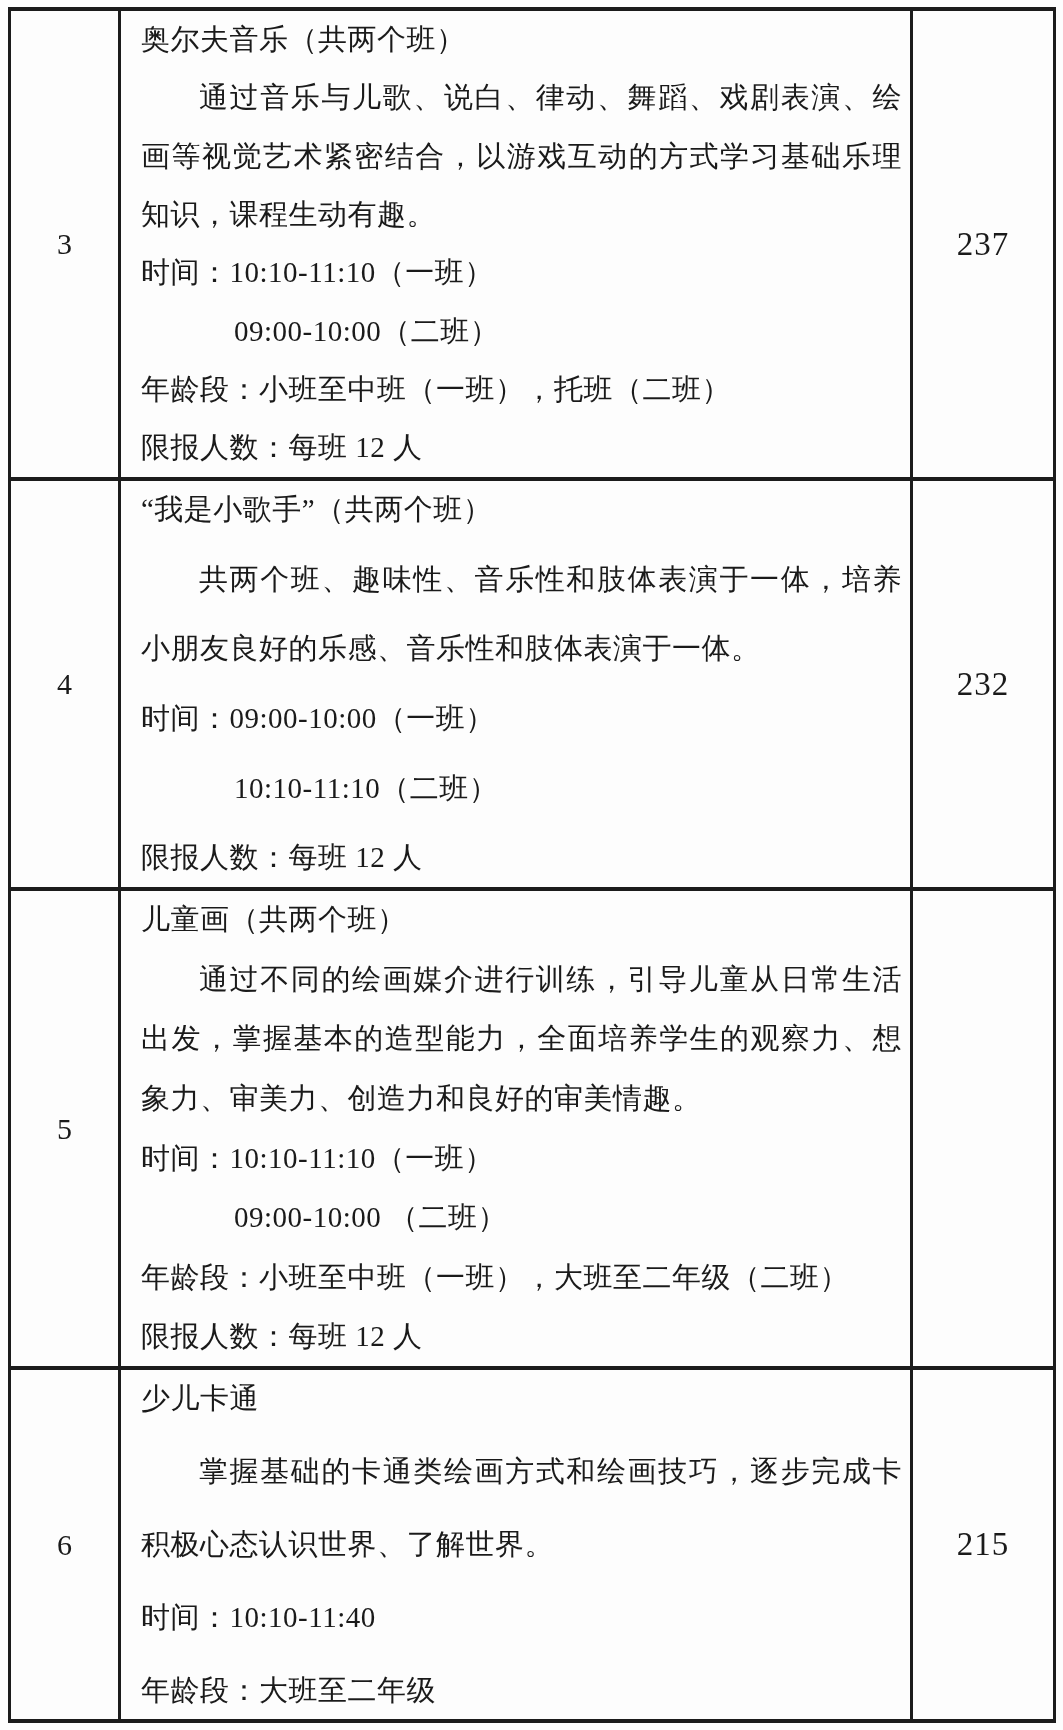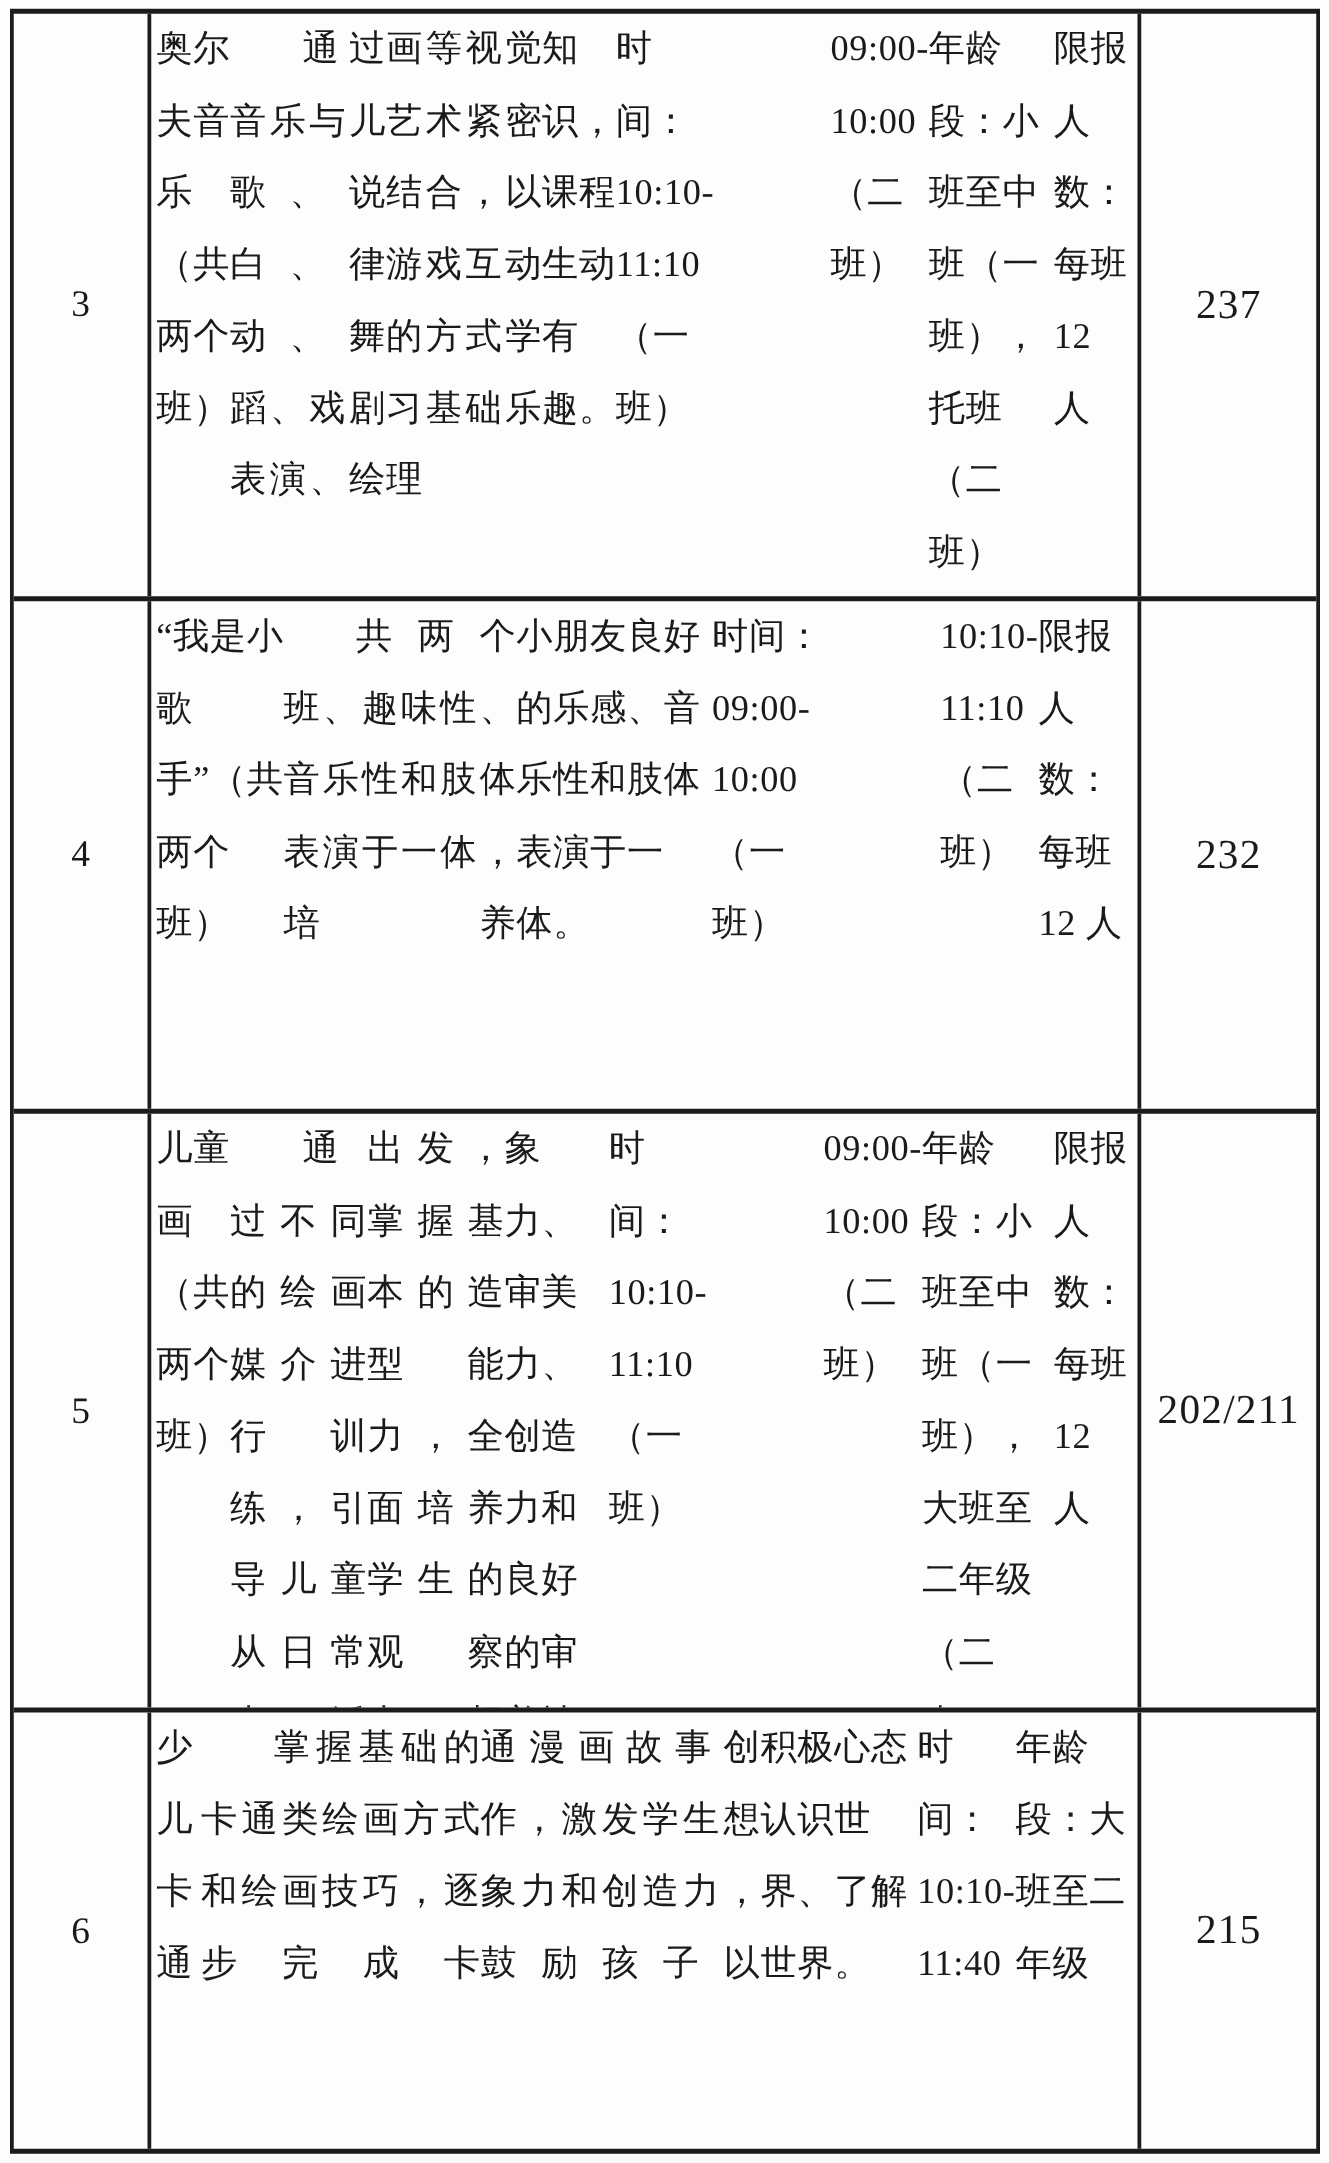--- a/index.html
+++ b/index.html
@@ -28,22 +28,22 @@
   .cell{box-sizing:border-box;}
   .num{
     width:110px;
     border-right:3px solid #1c1c1c;
     display:flex;align-items:center;justify-content:center;
     font-size:30px;
   }
   .desc{
     width:792px;
     border-right:3px solid #1c1c1c;
-    display:flex;flex-direction:row;justify-content:space-between;
-    padding:0 8px 0 4px;
+    display:flex;flex-direction:column;justify-content:space-between;
+    padding:0 8px 0 20px;
     overflow:hidden;
   }
   .room{
     flex:1;
     display:flex;align-items:center;justify-content:center;
     font-size:33px;
     letter-spacing:1px;
   }
   .line{
     font-size:29px;
@@ -93,29 +93,27 @@
     <div class="cell desc">
       <div class="line">儿童画（共两个班）</div>
       <div class="line para fill">通过不同的绘画媒介进行训练，引导儿童从日常生活</div>
       <div class="line fill">出发，掌握基本的造型能力，全面培养学生的观察力、想</div>
       <div class="line">象力、审美力、创造力和良好的审美情趣。</div>
       <div class="line">时间：10:10-11:10（一班）</div>
       <div class="line time2">09:00-10:00 （二班）</div>
       <div class="line">年龄段：小班至中班（一班），大班至二年级（二班）</div>
       <div class="line">限报人数：每班 12 人</div>
     </div>
-    <div class="cell room">202/211</div>
   </div>
 
   <div class="row h3">
     <div class="cell num">6</div>
     <div class="cell desc">
       <div class="line">少儿卡通</div>
       <div class="line para fill">掌握基础的卡通类绘画方式和绘画技巧，逐步完成卡</div>
-      <div class="line fill">通漫画故事创作，激发学生想象力和创造力，鼓励孩子以</div>
       <div class="line">积极心态认识世界、了解世界。</div>
       <div class="line">时间：10:10-11:40</div>
       <div class="line">年龄段：大班至二年级</div>
     </div>
     <div class="cell room">215</div>
   </div>
 
 </div>
 
 </body></html>

